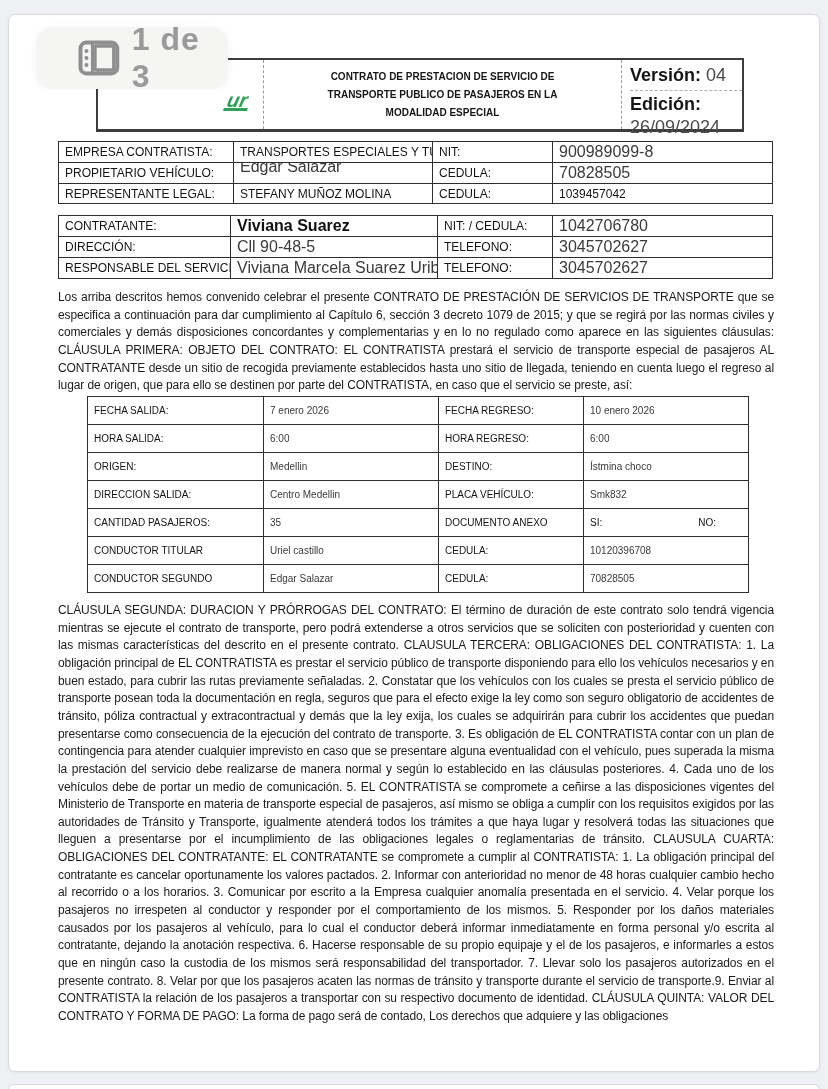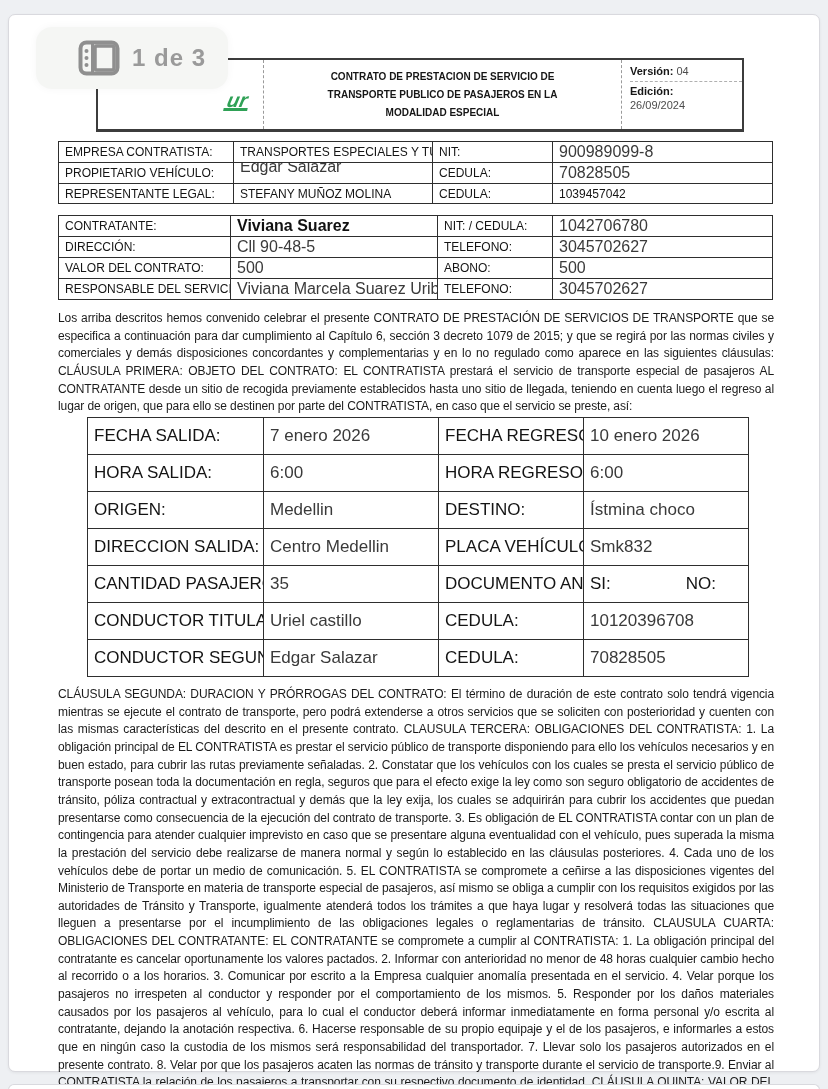--- a/index.html
+++ b/index.html
@@ -29,21 +29,21 @@
     position:absolute; left:36px; top:27px; width:192px; height:62px;
     background:#f5f6f4;
     border-radius:16px;
     display:flex; align-items:center;
     padding-left:42px;
     z-index:6;
     box-shadow:0 0 8px rgba(0,0,0,0.04);
   }
   .badge .pg-icon { margin-right:12px; display:block; }
   .badge .pg-text {
-    font-size:24px; font-weight:bold; color:#9a9a9a; letter-spacing:1px;
+    font-size:32px; font-weight:bold; color:#9a9a9a; letter-spacing:1px;
   }
   
   .header-table {
     margin:43px 75px 0 87px;
     height:74px;
     border:2px solid #3c3c3c;
     border-bottom-width:3px;
     display:flex;
     background:#fff;
   }
@@ -52,40 +52,40 @@
     position:absolute; right:14px; bottom:18px;
     color:#2fa156; font-weight:bold; font-style:italic;
     font-size:20px; transform:skewX(-12deg);
     border-bottom:3px solid #2fa156; line-height:14px; padding:0 2px 1px 2px;
   }
   .h-title {
     flex:1; border-right:1px dashed #9a9a9a;
     display:flex; flex-direction:column; justify-content:center;
     text-align:center; font-weight:bold; font-size:10px; line-height:18px; color:#161616;
   }
-  .h-version { width:120px; font-size:11px; padding:3px 0 0 8px; }
+  .h-version { width:120px; font-size:18px; padding:3px 0 0 8px; }
   .h-version .vrow { border-bottom:1px dashed #b0b0b0; padding:2px 4px 4px 0; }
   .h-version .erow { padding-top:3px; }
   .h-version b { color:#161616; }
   .h-version .vval, .h-version .eval { font-weight:normal; color:#4c4c4c; }
   .h-version .eval { display:block; margin-top:2px; }
   
   table { border-collapse:collapse; table-layout:fixed; }
   td {
     border:1px solid #2e2e2e;
     font-size:12px; color:#141414;
     padding:1px 6px;
     height:20px;
     vertical-align:middle;
     overflow:hidden; white-space:nowrap;
   }
   .tbl-contractor { margin:9px 0 0 49px; width:714px; }
   .tbl-client     { margin:11px 0 0 49px; width:714px; }
   .tbl-trip       { margin:1px 0 0 78px; width:661px; }
-  .tbl-trip td { height:17.6px; font-size:17px; padding:8px 6px; }
+  .tbl-trip td { height:17.6px; font-size:10px; padding:8px 6px; }
   .val { font-size:16px; color:#3a3a3a; }
   .val-bold { font-weight:bold; color:#111; }
   .raised { position:relative; top:-6px; display:inline-block; }
   .si-no { display:flex; justify-content:space-between; padding-right:26px; }
   
   .para {
     margin:10px 45px 0 49px;
     font-size:12px;
     line-height:17.65px;
     text-align:justify;
@@ -163,26 +163,20 @@
       <td>NIT: / CEDULA:</td>
       <td class="val">1042706780</td>
     </tr>
     <tr>
       <td>DIRECCIÓN:</td>
       <td class="val">Cll 90-48-5</td>
       <td>TELEFONO:</td>
       <td class="val">3045702627</td>
     </tr>
     <tr>
-      <td>VALOR DEL CONTRATO:</td>
-      <td class="val">500</td>
-      <td>ABONO:</td>
-      <td class="val">500</td>
-    </tr>
-    <tr>
       <td>RESPONSABLE DEL SERVICIO:</td>
       <td class="val">Viviana Marcela Suarez Uribe</td>
       <td>TELEFONO:</td>
       <td class="val">3045702627</td>
     </tr>
   </tbody>
     </table>
 
   <div class="para">Los arriba descritos hemos convenido celebrar el presente CONTRATO DE PRESTACIÓN DE SERVICIOS DE TRANSPORTE que se especifica a continuación para dar cumplimiento al Capítulo 6, sección 3 decreto 1079 de 2015;  y que se regirá  por las normas civiles y comerciales y demás disposiciones concordantes y complementarias y en lo no regulado como aparece en las siguientes cláusulas: CLÁUSULA PRIMERA: OBJETO DEL CONTRATO: EL CONTRATISTA prestará el servicio de transporte especial de pasajeros AL CONTRATANTE desde un sitio de recogida previamente establecidos hasta uno sitio de llegada, teniendo en cuenta luego el regreso al lugar de origen, que para ello se destinen por parte del CONTRATISTA, en caso que el servicio se preste, así:</div>
 

